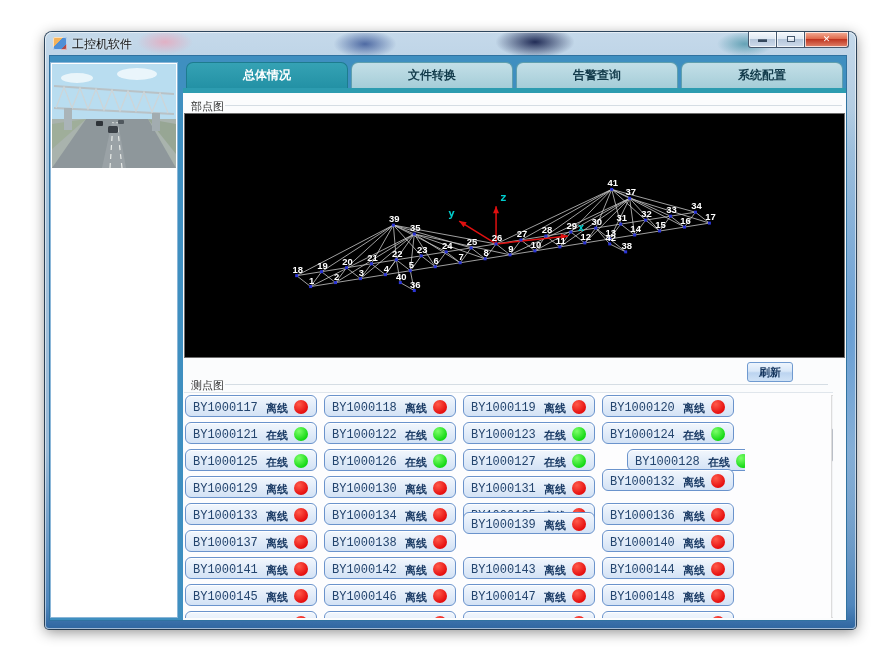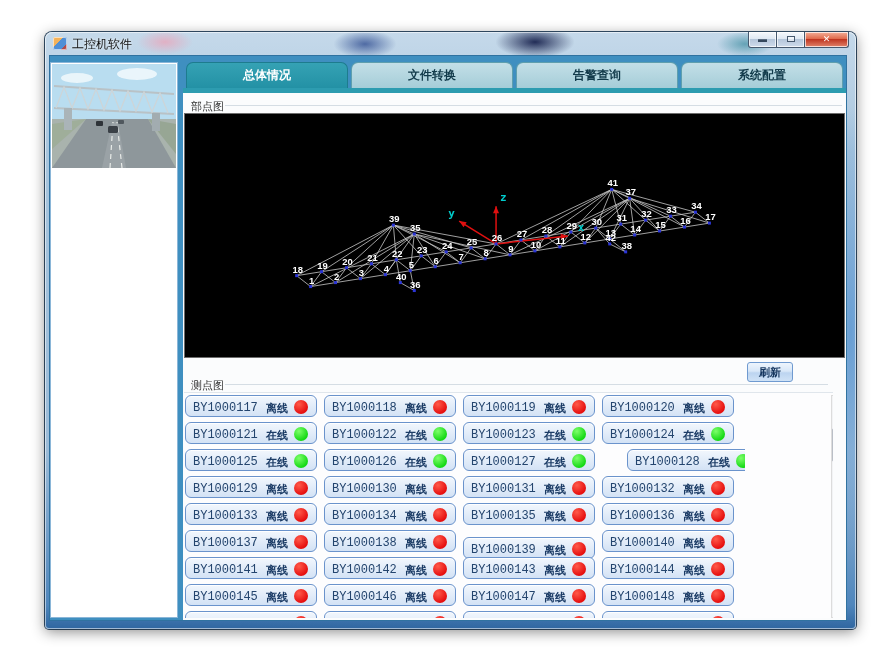--- a/index.html
+++ b/index.html
@@ -431,21 +431,21 @@
               <div class="card" style="left: 139px; top: 81px;">
                 <span class="sid">BY1000130</span>
                 <span class="stat">离线</span>
                 <span class="dot offline"></span>
               </div>
               <div class="card" style="left: 278px; top: 81px;">
                 <span class="sid">BY1000131</span>
                 <span class="stat">离线</span>
                 <span class="dot offline"></span>
               </div>
-              <div class="card" style="left: 417px; top: 81px;">
+              <div class="card" style="left: 417px; top: 74px;">
                 <span class="sid">BY1000132</span>
                 <span class="stat">离线</span>
                 <span class="dot offline"></span>
               </div>
               <div class="card" style="left: 0px; top: 108px;">
                 <span class="sid">BY1000133</span>
                 <span class="stat">离线</span>
                 <span class="dot offline"></span>
               </div>
               <div class="card" style="left: 139px; top: 108px;">
@@ -466,21 +466,21 @@
               <div class="card" style="left: 0px; top: 135px;">
                 <span class="sid">BY1000137</span>
                 <span class="stat">离线</span>
                 <span class="dot offline"></span>
               </div>
               <div class="card" style="left: 139px; top: 135px;">
                 <span class="sid">BY1000138</span>
                 <span class="stat">离线</span>
                 <span class="dot offline"></span>
               </div>
-              <div class="card" style="left: 278px; top: 142px; text-decoration: underline;">
+              <div class="card" style="left: 278px; top: 117px; text-decoration: underline;">
                 <span class="sid">BY1000139</span>
                 <span class="stat">离线</span>
                 <span class="dot offline"></span>
               </div>
               <div class="card" style="left: 417px; top: 135px;">
                 <span class="sid">BY1000140</span>
                 <span class="stat">离线</span>
                 <span class="dot offline"></span>
               </div>
               <div class="card" style="left: 0px; top: 162px;">

